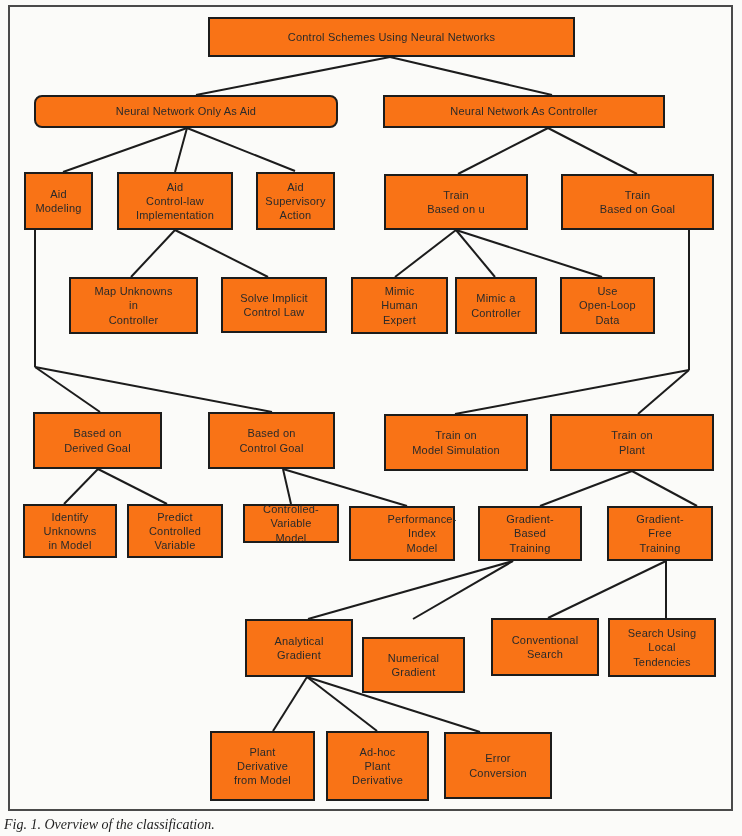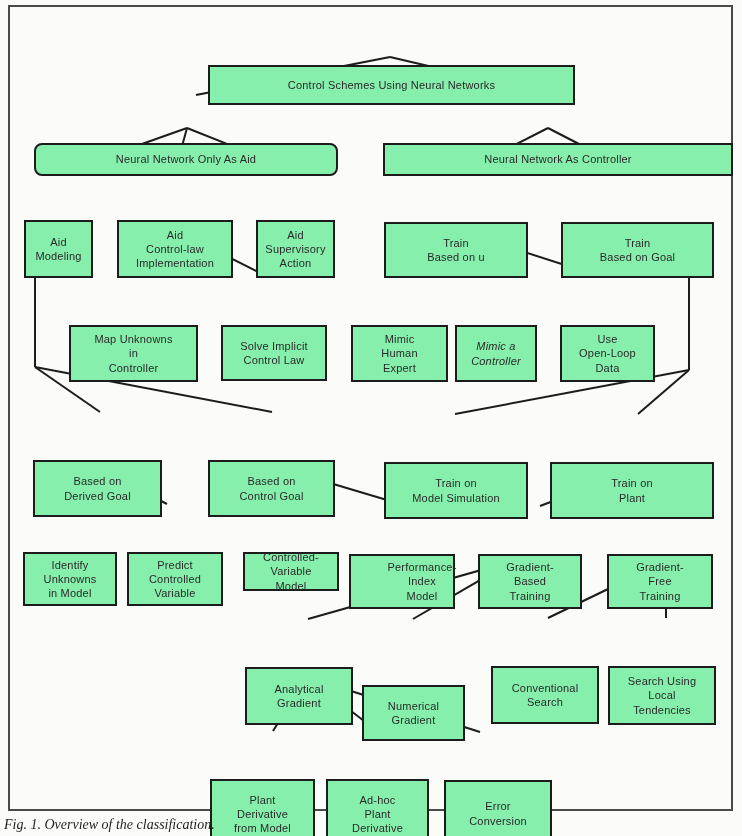--- a/index.html
+++ b/index.html
@@ -18,32 +18,31 @@
     left: 8px; top: 5px; width: 725px; height: 806px;
     border: 2px solid #4a4a4a;
     box-sizing: border-box;
     background: transparent;
   }
   svg.wires { position: absolute; left: 0; top: 0; z-index: 1; }
   .node {
     position: absolute;
     box-sizing: border-box;
     border: 2px solid #1c1c1c;
-    background: #86efac;
+    background: #f97316;
     color: #2a2a2a;
     display: flex;
     align-items: center;
     justify-content: center;
     text-align: center;
     font-size: 11px;
     line-height: 1.3;
     white-space: pre-line;
     z-index: 2;
     letter-spacing: 0.2px;
-    margin-top: 48px;
   }
   .caption {
     position: absolute;
     left: 4px; top: 817px;
     font-family: "Liberation Serif", serif;
     font-style: italic;
     font-size: 14px;
     color: #1e1e1e;
     z-index: 3;
   }
@@ -99,21 +98,21 @@
 
       <line x1="307" y1="677" x2="273" y2="731"></line>
       <line x1="307" y1="677" x2="377" y2="731"></line>
       <line x1="307" y1="677" x2="480" y2="732"></line>
     </g>
   </svg>
 
   <div class="node" style="left:208px; top:17px; width:367px; height:40px;">Control Schemes Using Neural Networks</div>
 
   <div class="node" style="left:34px; top:95px; width:304px; height:33px;border-radius:8px;">Neural Network Only As Aid</div>
-  <div class="node" style="left:383px; top:95px; width:350px; height:33px;">Neural Network As Controller</div>
+  <div class="node" style="left:383px; top:95px; width:282px; height:33px;">Neural Network As Controller</div>
 
   <div class="node" style="left:24px; top:172px; width:69px; height:58px;">Aid
 Modeling</div>
   <div class="node" style="left:117px; top:172px; width:116px; height:58px;">Aid
 Control-law
 Implementation</div>
   <div class="node" style="left:256px; top:172px; width:79px; height:58px;">Aid
 Supervisory
 Action</div>
   <div class="node" style="left:384px; top:174px; width:144px; height:56px;">Train
@@ -122,21 +121,21 @@
 Based on Goal</div>
 
   <div class="node" style="left:69px; top:277px; width:129px; height:57px;">Map Unknowns
 in
 Controller</div>
   <div class="node" style="left:221px; top:277px; width:106px; height:56px;">Solve Implicit
 Control Law</div>
   <div class="node" style="left:351px; top:277px; width:97px; height:57px;">Mimic
 Human
 Expert</div>
-  <div class="node" style="left:455px; top:277px; width:82px; height:57px;font-style:italic;">Mimic a
+  <div class="node" style="left:455px; top:277px; width:82px; height:57px;">Mimic a
 Controller</div>
   <div class="node" style="left:560px; top:277px; width:95px; height:57px;">Use
 Open-Loop
 Data</div>
 
   <div class="node" style="left:33px; top:412px; width:129px; height:57px;">Based on
 Derived Goal</div>
   <div class="node" style="left:208px; top:412px; width:127px; height:57px;">Based on
 Control Goal</div>
   <div class="node" style="left:384px; top:414px; width:144px; height:57px;">Train on

